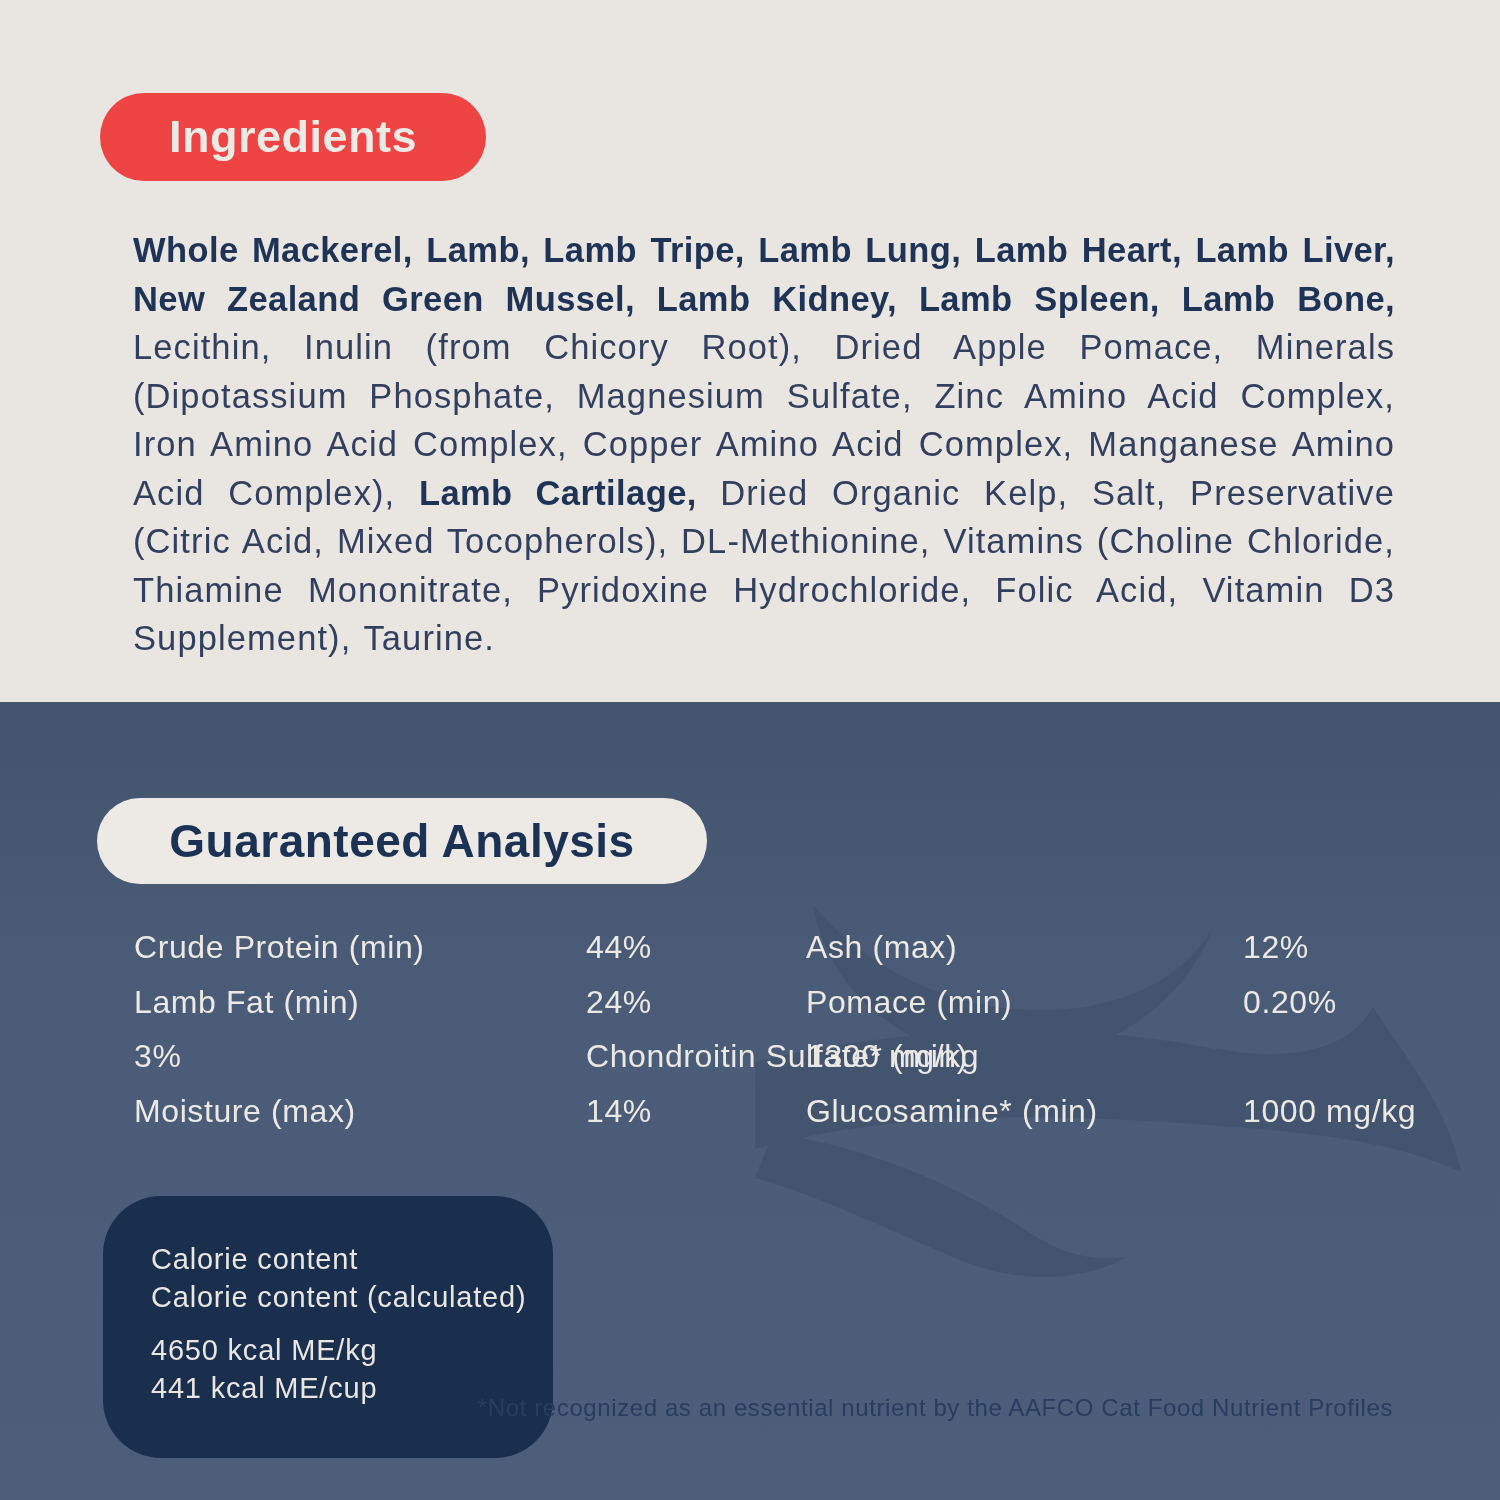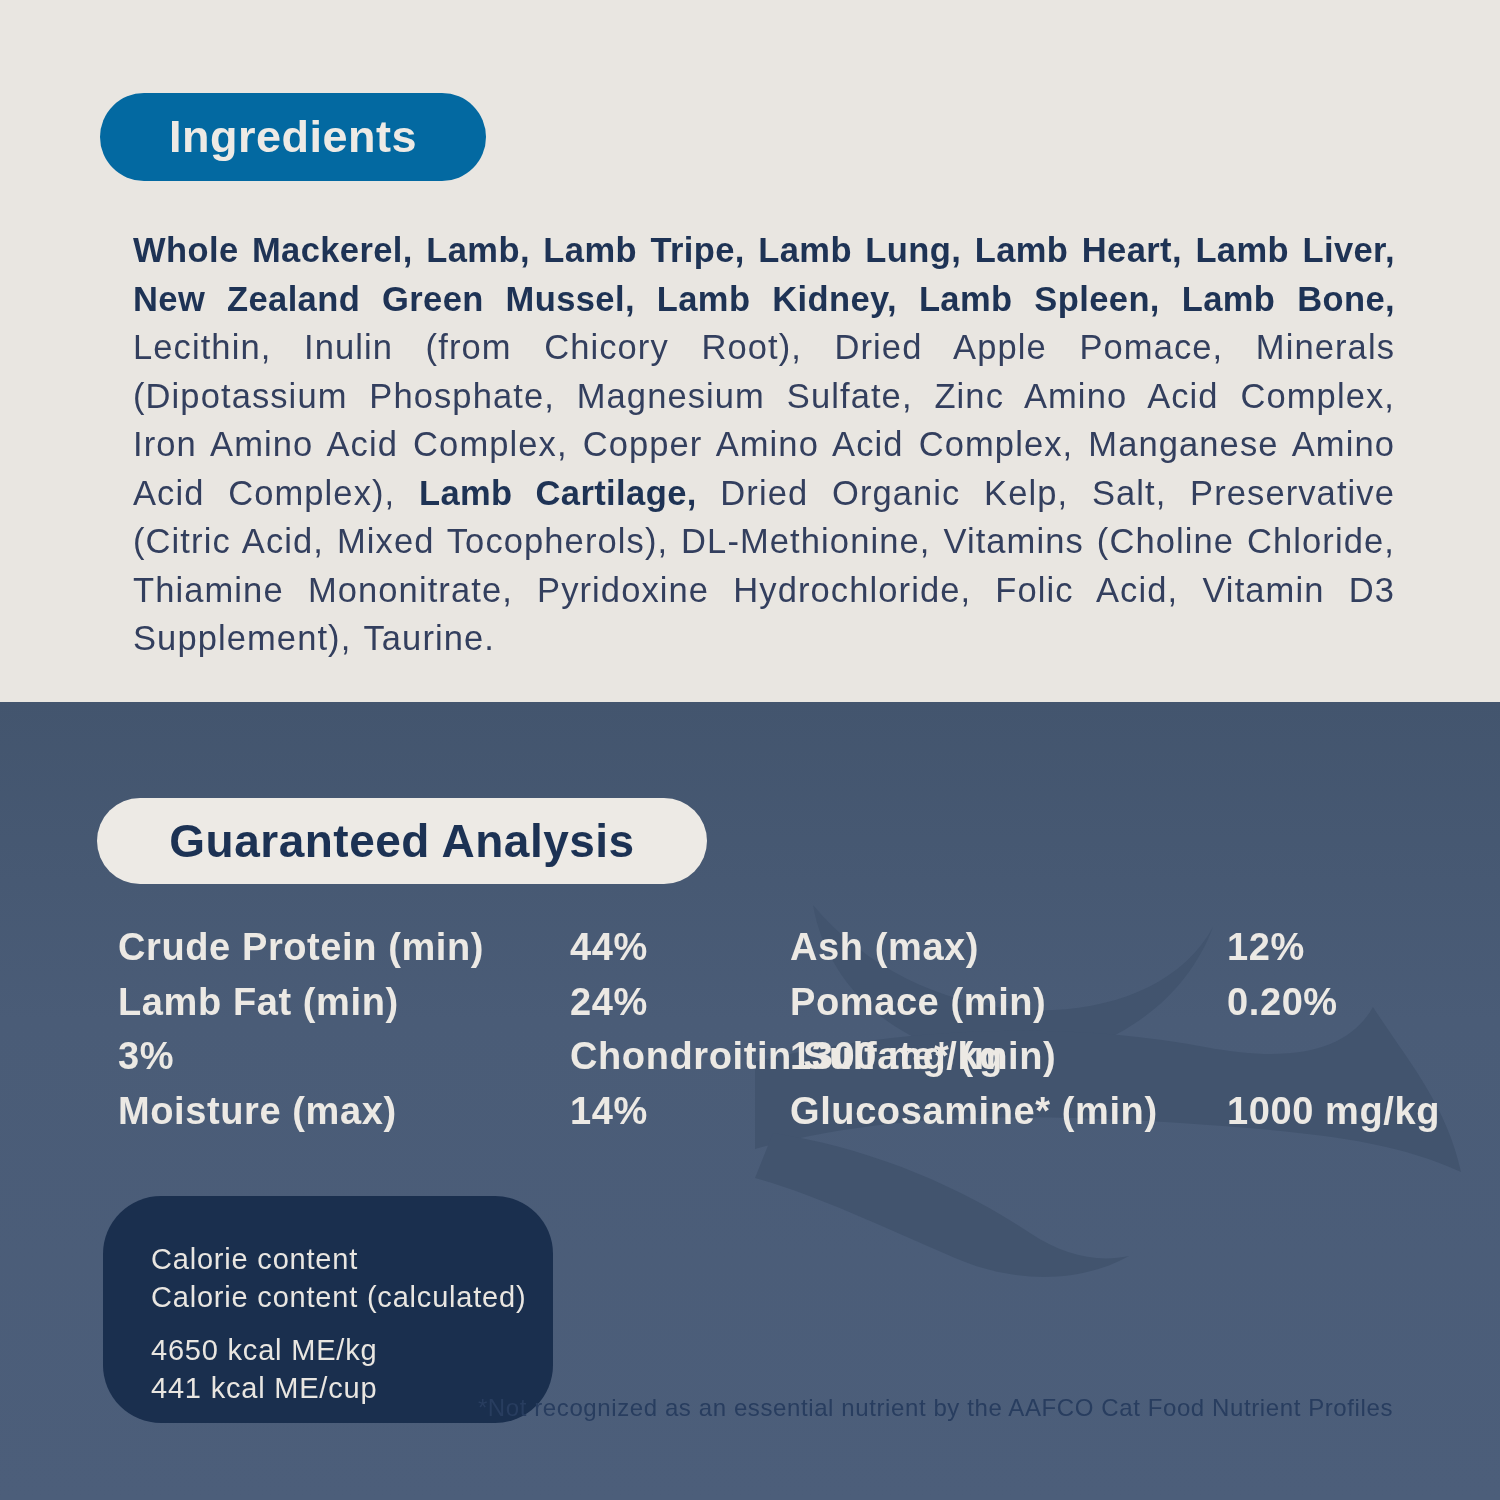--- a/index.html
+++ b/index.html
@@ -17,21 +17,21 @@
   .ingredients-section {
     position: absolute;
     left: 0; top: 0;
     width: 1500px; height: 702px;
     background: #e9e6e1;
   }
   .pill-ingredients {
     position: absolute;
     left: 100px; top: 93px;
     width: 386px; height: 88px;
-    background: #0369a1;
+    background: #ef4444;
     border-radius: 44px;
     display: flex; align-items: center; justify-content: center;
   }
   .pill-ingredients span {
     color: #edeae5;
     font-size: 45px;
     font-weight: 700;
     letter-spacing: 0.5px;
   }
   .ingredients-paragraph {
@@ -85,30 +85,31 @@
     width: 1280px;
   }
   .analysis-row {
     display: grid;
     grid-template-columns: 452px 220px 437px 1fr;
     height: 54.7px;
     align-items: center;
   }
   .analysis-row .cell {
     color: #ece9e4;
-    font-size: 38px;
-    font-weight: 700;
+    font-size: 32px;
+    font-weight: 400;
     letter-spacing: 0.6px;
     white-space: nowrap;
+    margin-left: 16px;
   }
 
   .calorie-box {
     position: absolute;
     left: 103px; top: 494px;
-    width: 450px; height: 227px;
+    width: 450px; height: 262px;
     background: #1a2f4e;
     border-radius: 58px;
     padding: 44px 40px 0 48px;
   }
   .calorie-box .cal-line {
     color: #e9e6e1;
     font-size: 29px;
     line-height: 38px;
     letter-spacing: 0.8px;
     white-space: nowrap;

